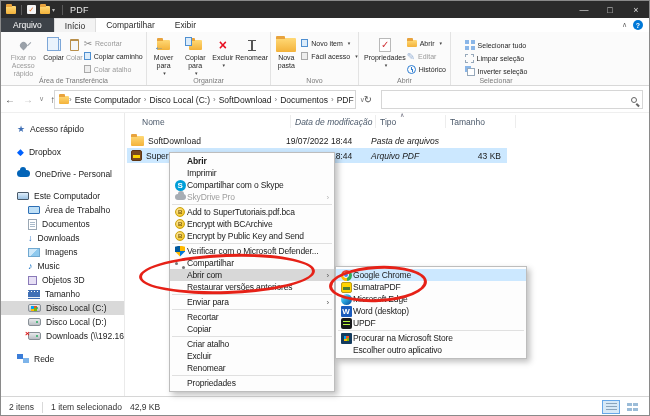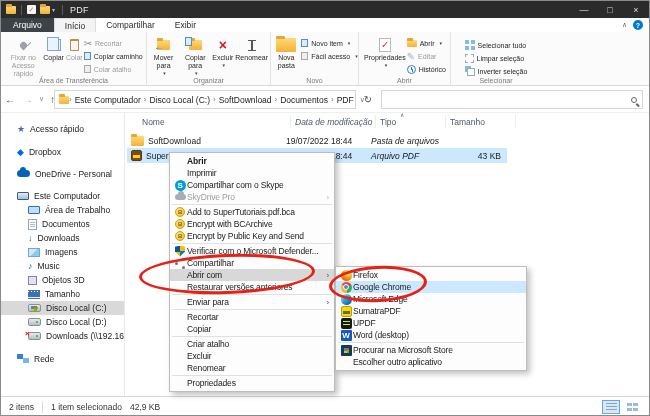--- a/index.html
+++ b/index.html
@@ -602,55 +602,49 @@
         <span class="lbl">Renomear</span>
     </div>
     <div class="msep"></div>
     <div class="mi">
       <span class="gut"></span>
         <span class="lbl">Propriedades</span>
     </div>
   </div>
 
   <div class="submenu">
-    <div class="mi">
-      <span class="gut">
-          <span class="i-firefox"></span>
-        </span>
-      <span class="lbl">Firefox</span>
-    </div>
     <div class="mi sel-blue">
       <span class="gut">
           <span class="i-chrome"></span>
         </span>
       <span class="lbl">Google Chrome</span>
     </div>
     <div class="mi">
       <span class="gut">
+          <span class="i-sumatra"></span>
+        </span>
+      <span class="lbl">SumatraPDF</span>
+    </div>
+    <div class="mi">
+      <span class="gut">
           <span class="i-edge"></span>
         </span>
       <span class="lbl">Microsoft Edge</span>
     </div>
     <div class="mi">
       <span class="gut">
-          <span class="i-sumatra"></span>
-        </span>
-      <span class="lbl">SumatraPDF</span>
+          <span class="i-word"></span>
+        </span>
+      <span class="lbl">Word (desktop)</span>
     </div>
     <div class="mi">
       <span class="gut">
           <span class="i-updf"></span>
         </span>
       <span class="lbl">UPDF</span>
-    </div>
-    <div class="mi">
-      <span class="gut">
-          <span class="i-word"></span>
-        </span>
-      <span class="lbl">Word (desktop)</span>
     </div>
     <div class="msep"></div>
     <div class="mi">
       <span class="gut">
           <span class="i-store"></span>
         </span>
       <span class="lbl">Procurar na Microsoft Store</span>
     </div>
     <div class="mi">
       <span class="gut"></span>

